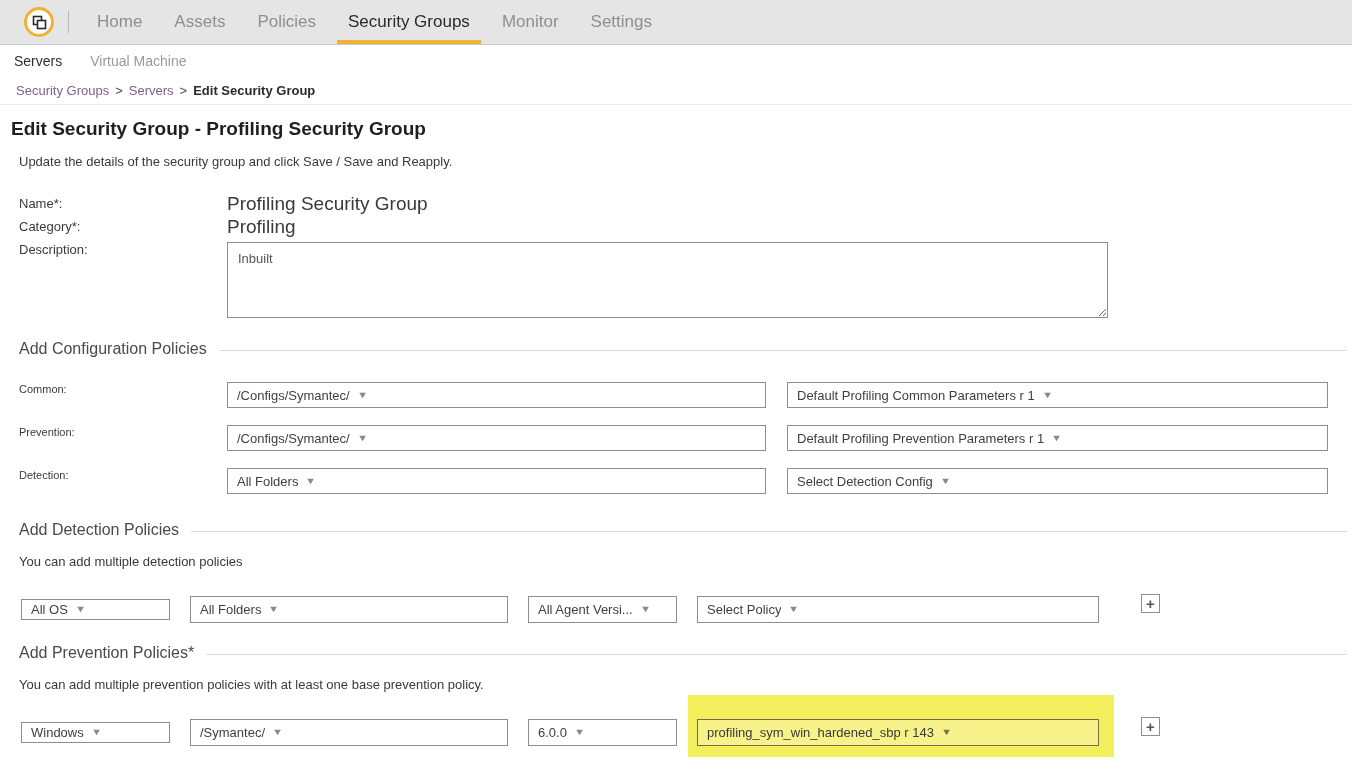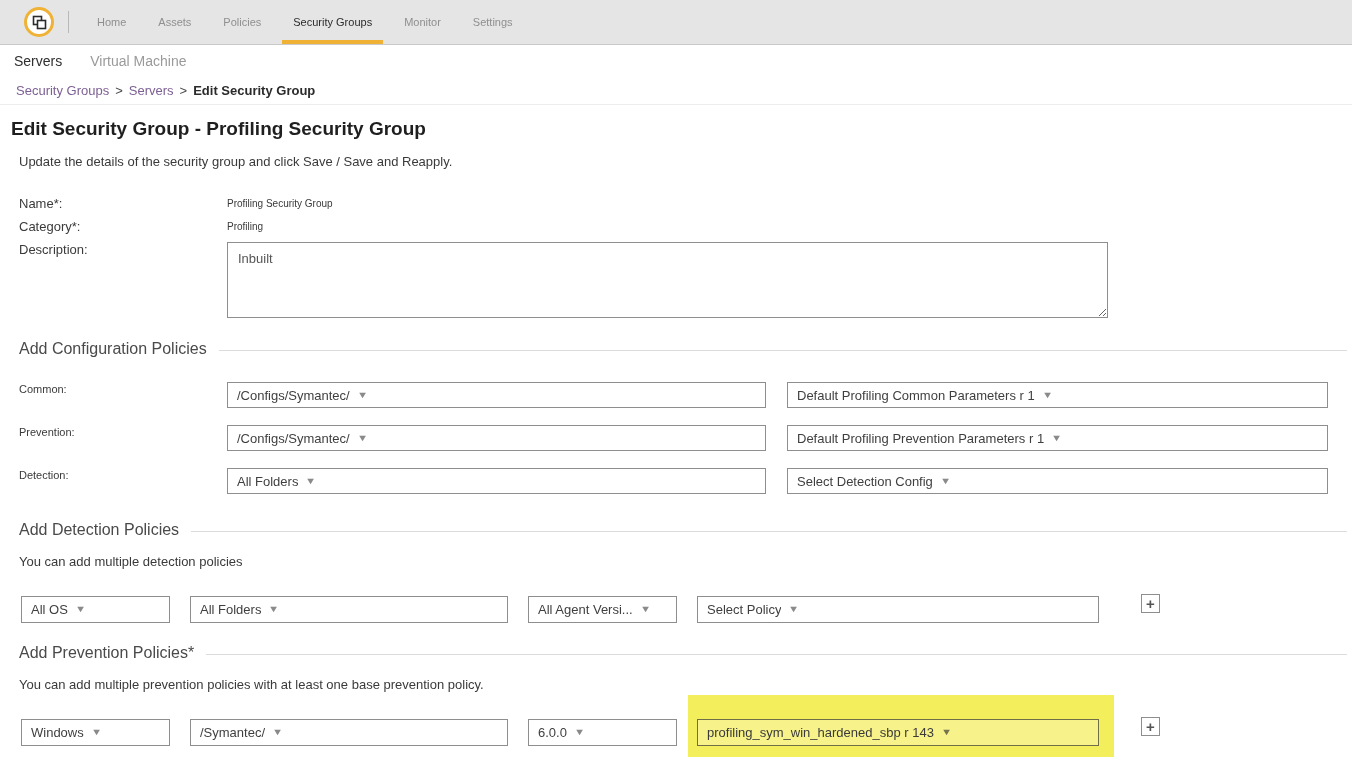--- a/index.html
+++ b/index.html
@@ -17,21 +17,21 @@
   }
   .logo-wrap { display:flex; align-items:center; margin-left:24px; }
   .logo-ring {
     width:30px; height:30px; border-radius:50%;
     border:3px solid #f0b235; background:#fff;
     display:flex; align-items:center; justify-content:center;
   }
   .nav-divider { width:1px; background:#b8b8b8; margin:11px 12px 11px 14px; }
   .nav-item {
     position:relative; display:flex; align-items:center;
-    padding:0 16px; font-size:11px; color:#8f8f8f; cursor:pointer; white-space:nowrap;
+    padding:0 16px; font-size:17px; color:#8f8f8f; cursor:pointer; white-space:nowrap;
   }
   .nav-item.active { color:#2b2b2b; }
   .nav-item.active::after {
     content:""; position:absolute; left:5px; right:5px; bottom:0; height:4px;
     background:#f0b235;
   }
 
   
   .subnav { height:31px; background:#fff; display:flex; align-items:center; }
   .subnav-item { padding:0 14px; font-size:14px; color:#9a9a9a; cursor:pointer; }
@@ -47,21 +47,21 @@
   .crumb-current { color:#2b2b2b; font-weight:700; }
 
   
   .page-title { font-size:19px; font-weight:700; color:#1f1f1f; margin:13px 0 0 11px; line-height:22px; }
   .page-subtitle { font-size:13px; color:#3a3a3a; margin:14px 0 0 19px; line-height:16px; }
 
   
   .details { margin-top:22px; }
   .detail-row { display:flex; align-items:flex-start; line-height:23px; }
   .detail-label { width:227px; padding-left:19px; font-size:13px; color:#3a3a3a; flex:0 0 227px; }
-  .detail-value { font-size:10px; color:#3a3a3a; }
+  .detail-value { font-size:19px; color:#3a3a3a; }
   .desc-textarea {
     width:881px; height:76px; margin-top:4px;
     border:1px solid #8e8e8e; resize:both;
     font-family:"Liberation Sans", sans-serif; font-size:13px; color:#555;
     padding:8px 10px; outline:none; background:#fff;
   }
 
   
   .section-head { display:flex; align-items:center; }
   .section-title { font-size:16px; font-weight:400; color:#4a4a4a; margin-left:19px; white-space:nowrap; }
@@ -80,21 +80,21 @@
 
   
   .config-rows { margin-top:12px; }
   .config-row { display:flex; align-items:center; margin-bottom:5px; }
   .config-label { width:227px; padding-left:19px; flex:0 0 227px; font-size:11px; color:#3a3a3a; }
   .dd-folder { width:539px; flex:0 0 539px; }
   .dd-policy-right { width:541px; flex:0 0 541px; margin-left:21px; }
 
   
   .policy-row { display:flex; align-items:center; margin:20px 0 0 21px; height:27px; }
-  .dd-os { width:149px; flex:0 0 149px; height:27px; }
+  .dd-os { width:149px; flex:0 0 149px; height:21px; }
   .dd-pfolder { width:318px; flex:0 0 318px; height:27px; margin-left:20px; }
   .dd-ver { width:149px; flex:0 0 149px; height:27px; margin-left:20px; }
   .dd-pol { width:402px; flex:0 0 402px; height:27px; margin-left:20px; }
   .add-btn {
     width:19px; height:19px; border:1px solid #8e8e8e; background:#fff;
     display:flex; align-items:center; justify-content:center;
     font-size:15px; font-weight:700; color:#555; cursor:pointer; margin-left:42px;
     line-height:1; padding-bottom:1px;
   }
 

